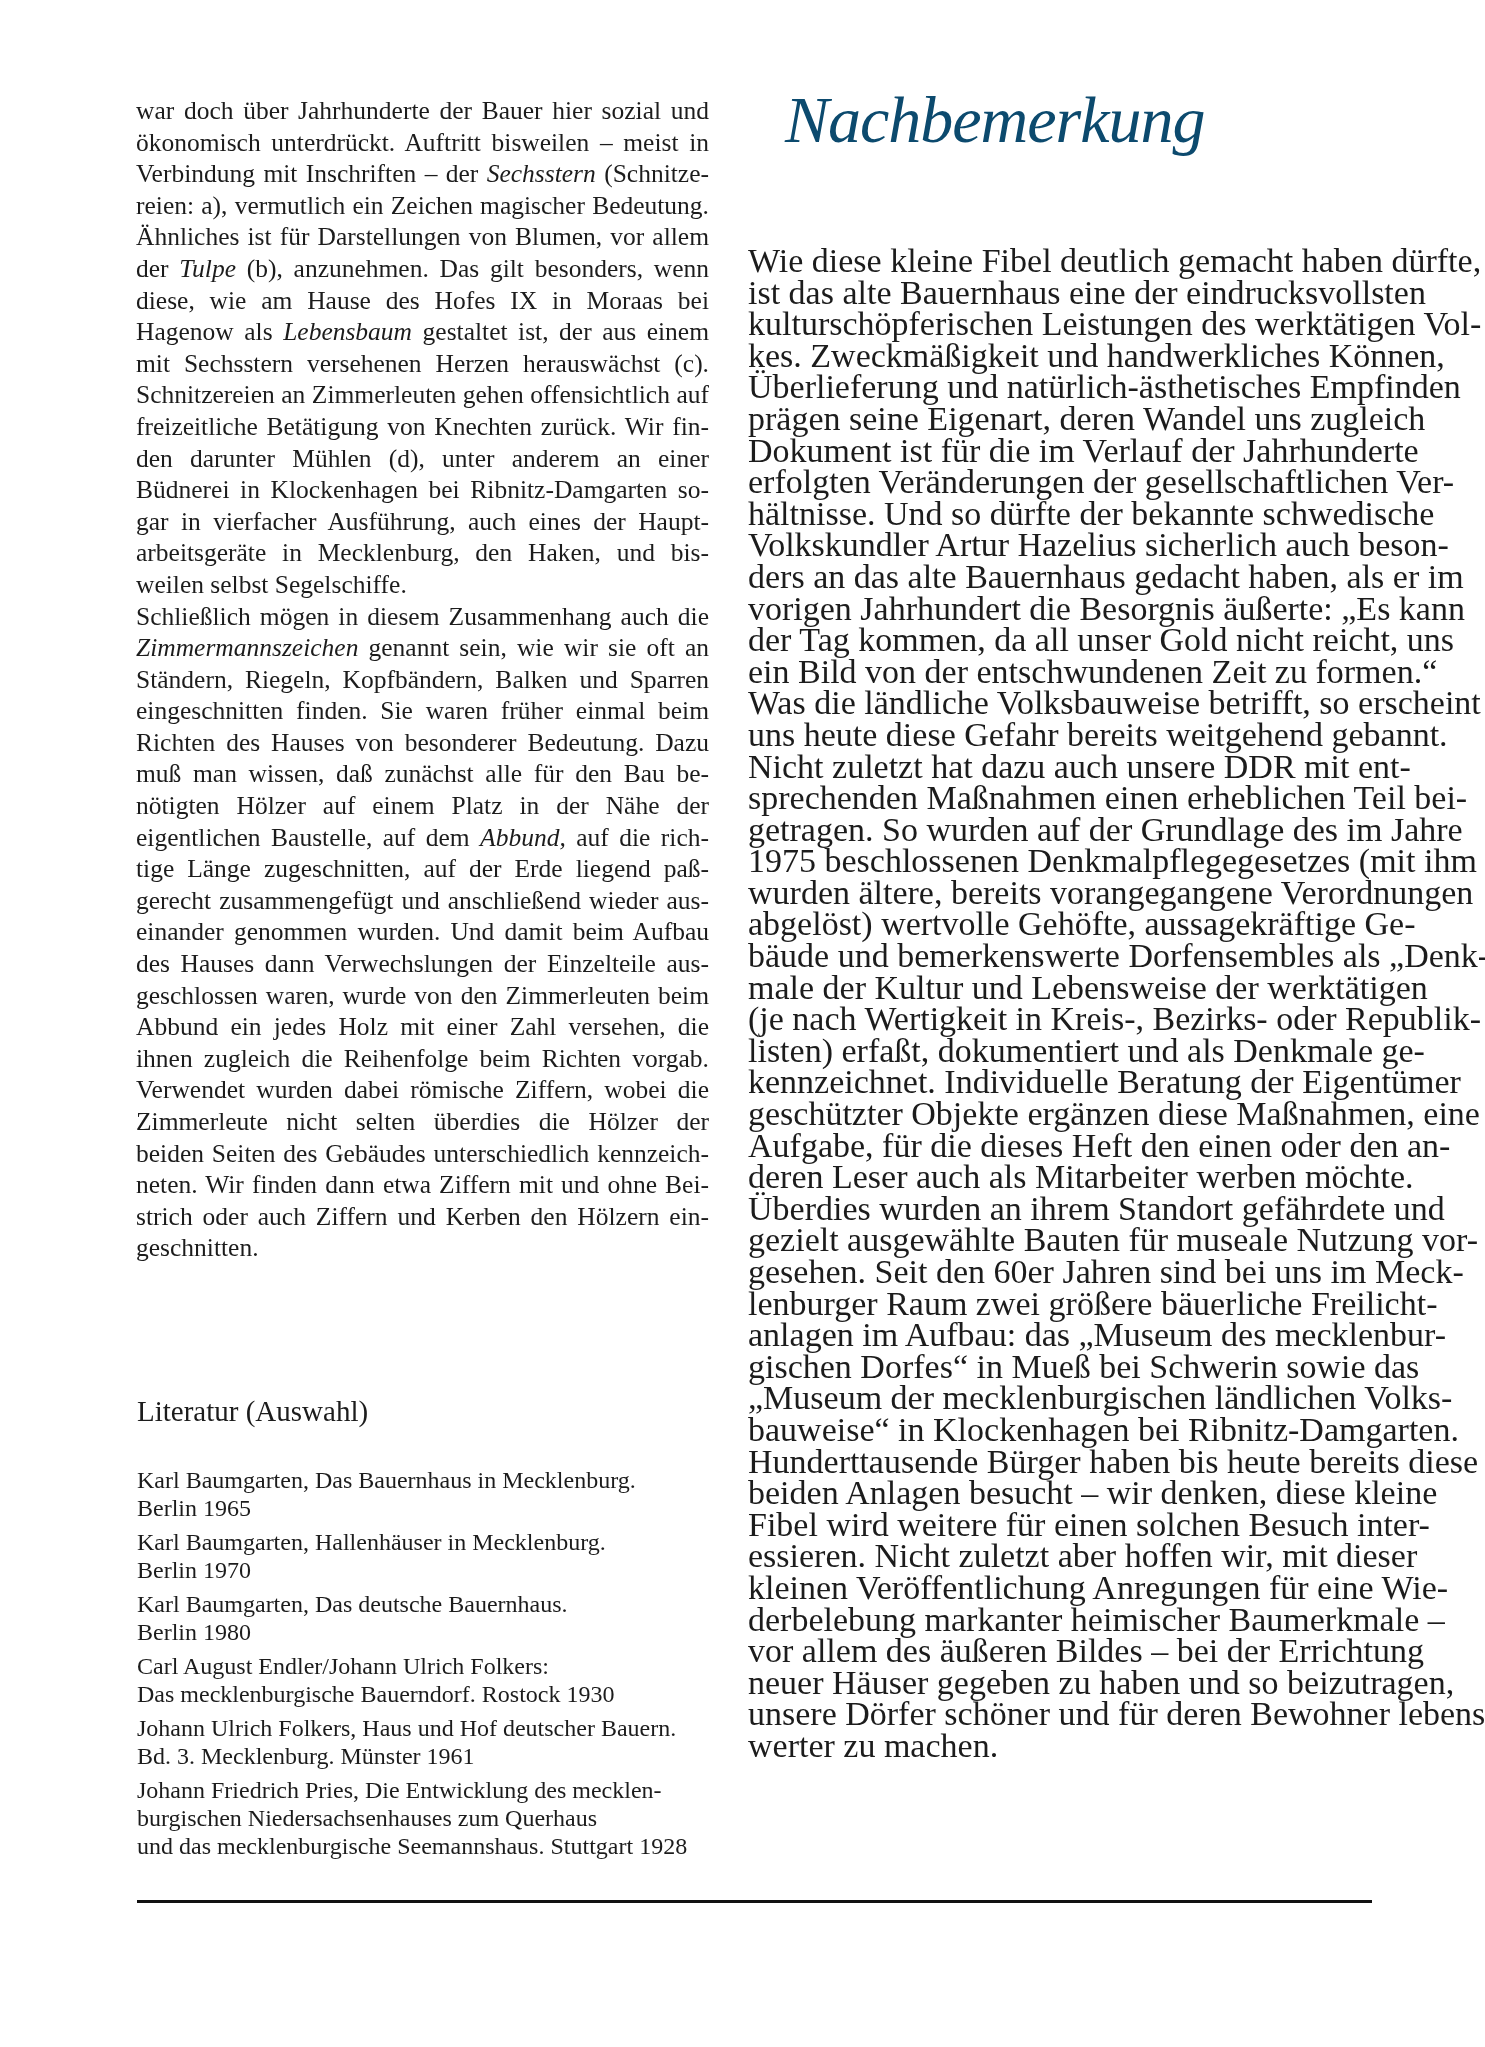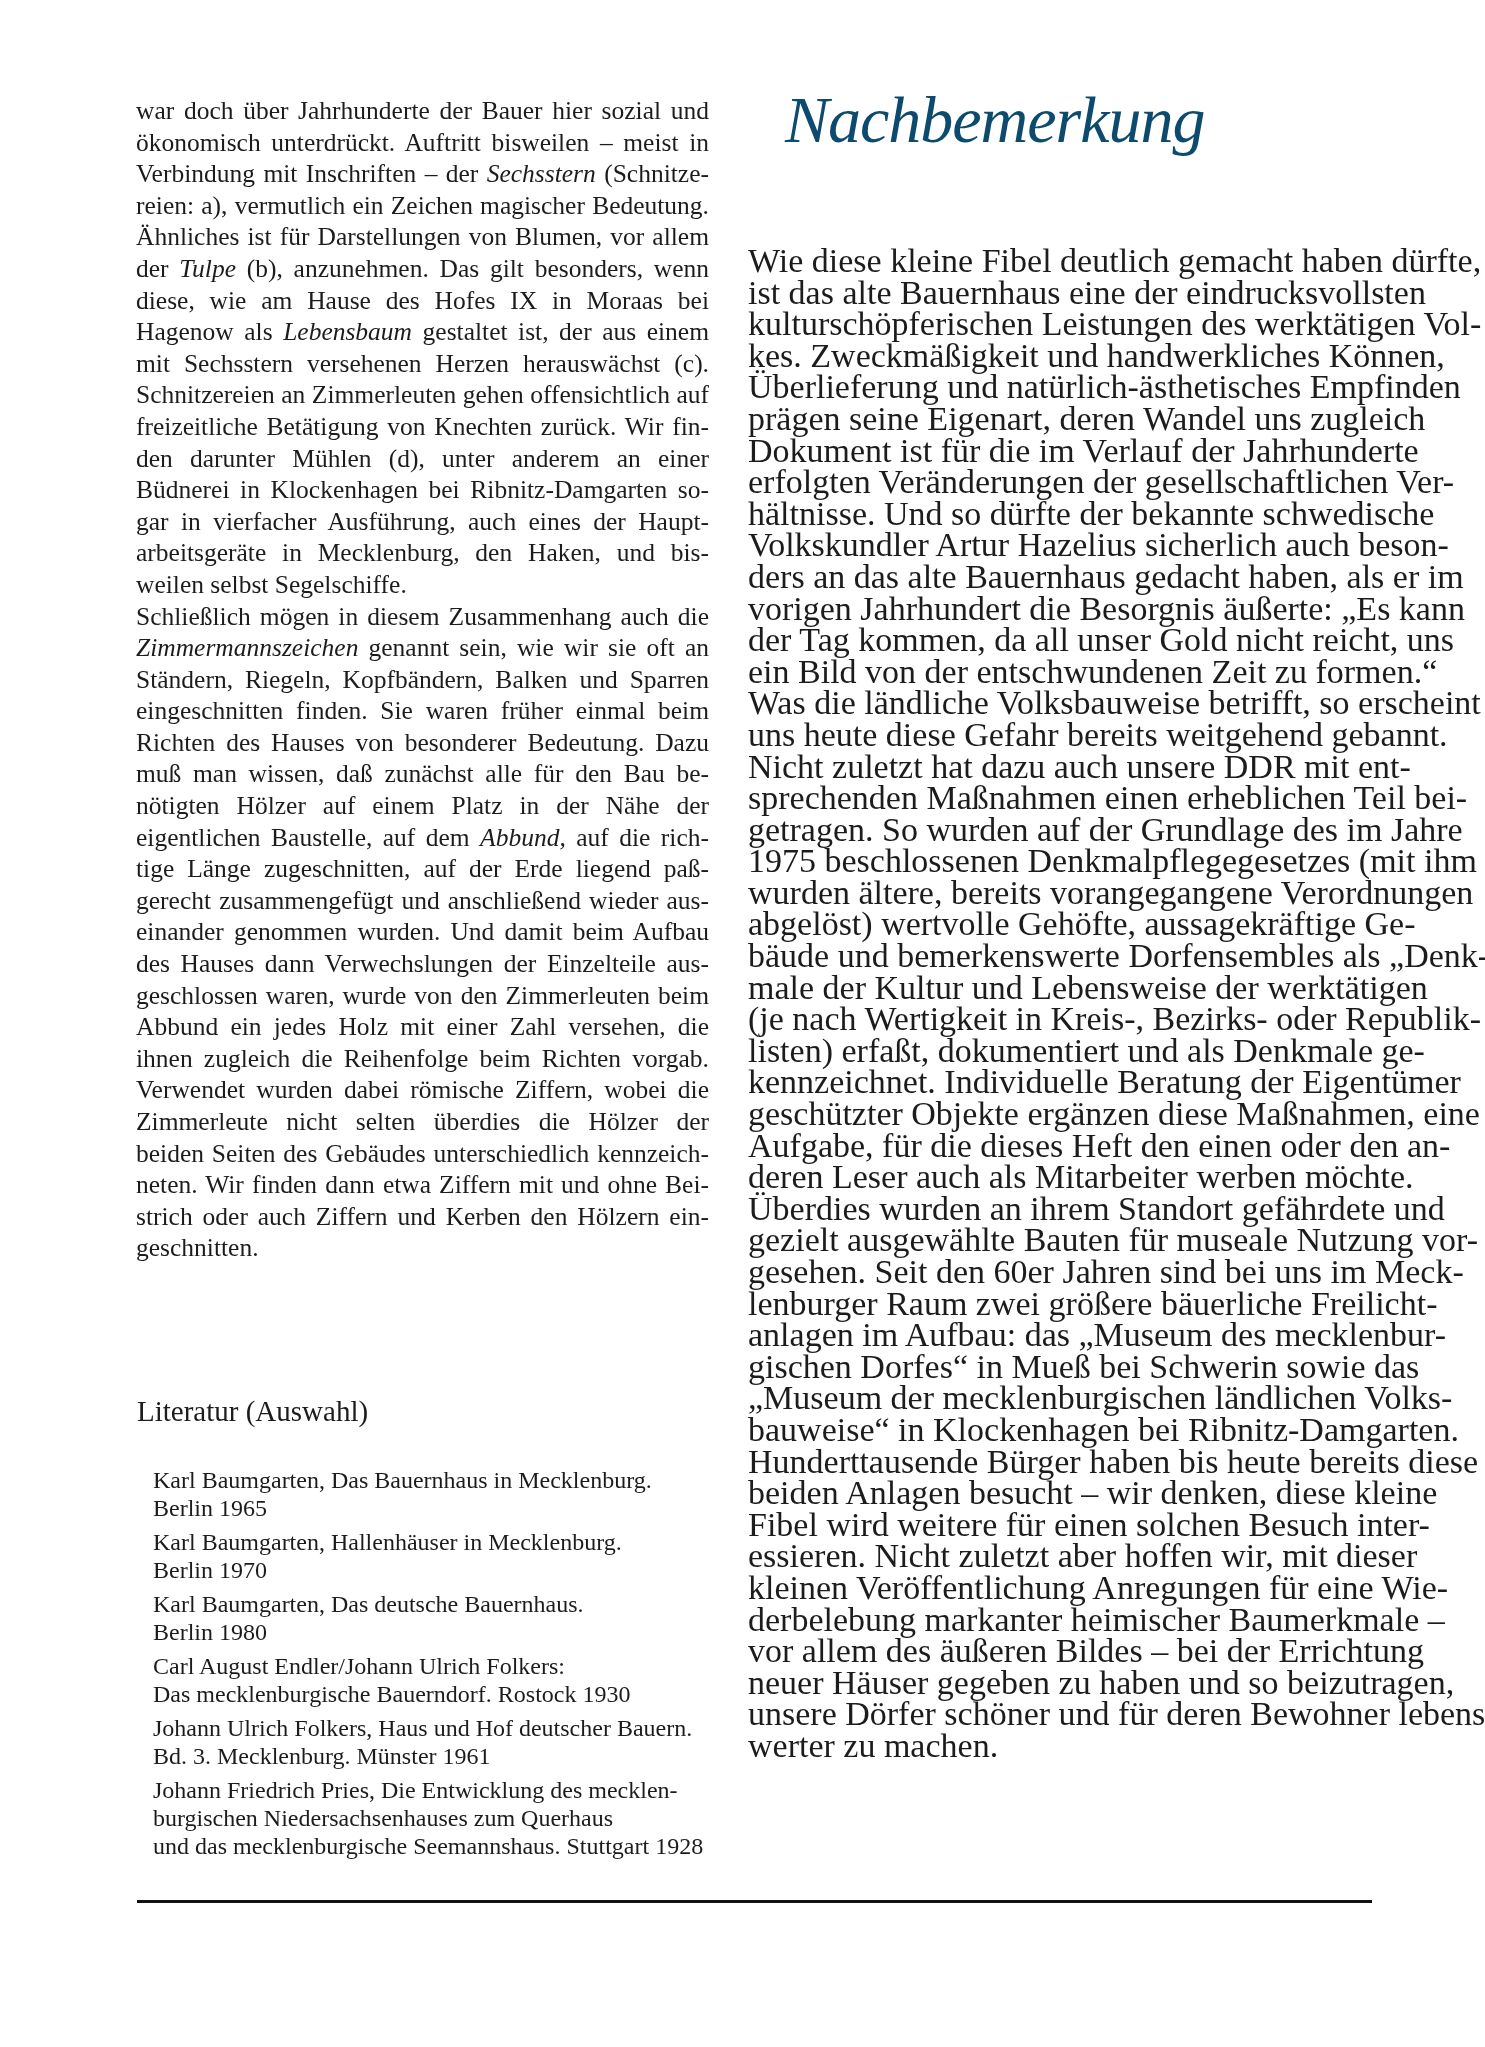--- a/index.html
+++ b/index.html
@@ -23,21 +23,21 @@
     font-family: "Liberation Serif", "DejaVu Serif", serif;
     font-style: italic; font-size: 66px; line-height: 80px; color: #0c4a6e;
     letter-spacing: -1px;
   }
   .lit-heading {
     position: absolute; left: 137px; top: 1396px;
     font-size: 29px; line-height: 30px;
   }
   .refs {
     position: absolute; left: 137px; top: 1466px; width: 600px;
-    font-size: 24px; line-height: 28px; margin-left: 16px;
+    font-size: 24px; line-height: 28px;
   }
   .ref { margin-bottom: 6px; }
   .ref span { display: block; white-space: nowrap; }
   .rule {
     position: absolute; left: 137px; top: 1900px; width: 1235px; height: 3px;
     background: #111;
   }
   i { font-style: italic; }
 </style>
 </head>

